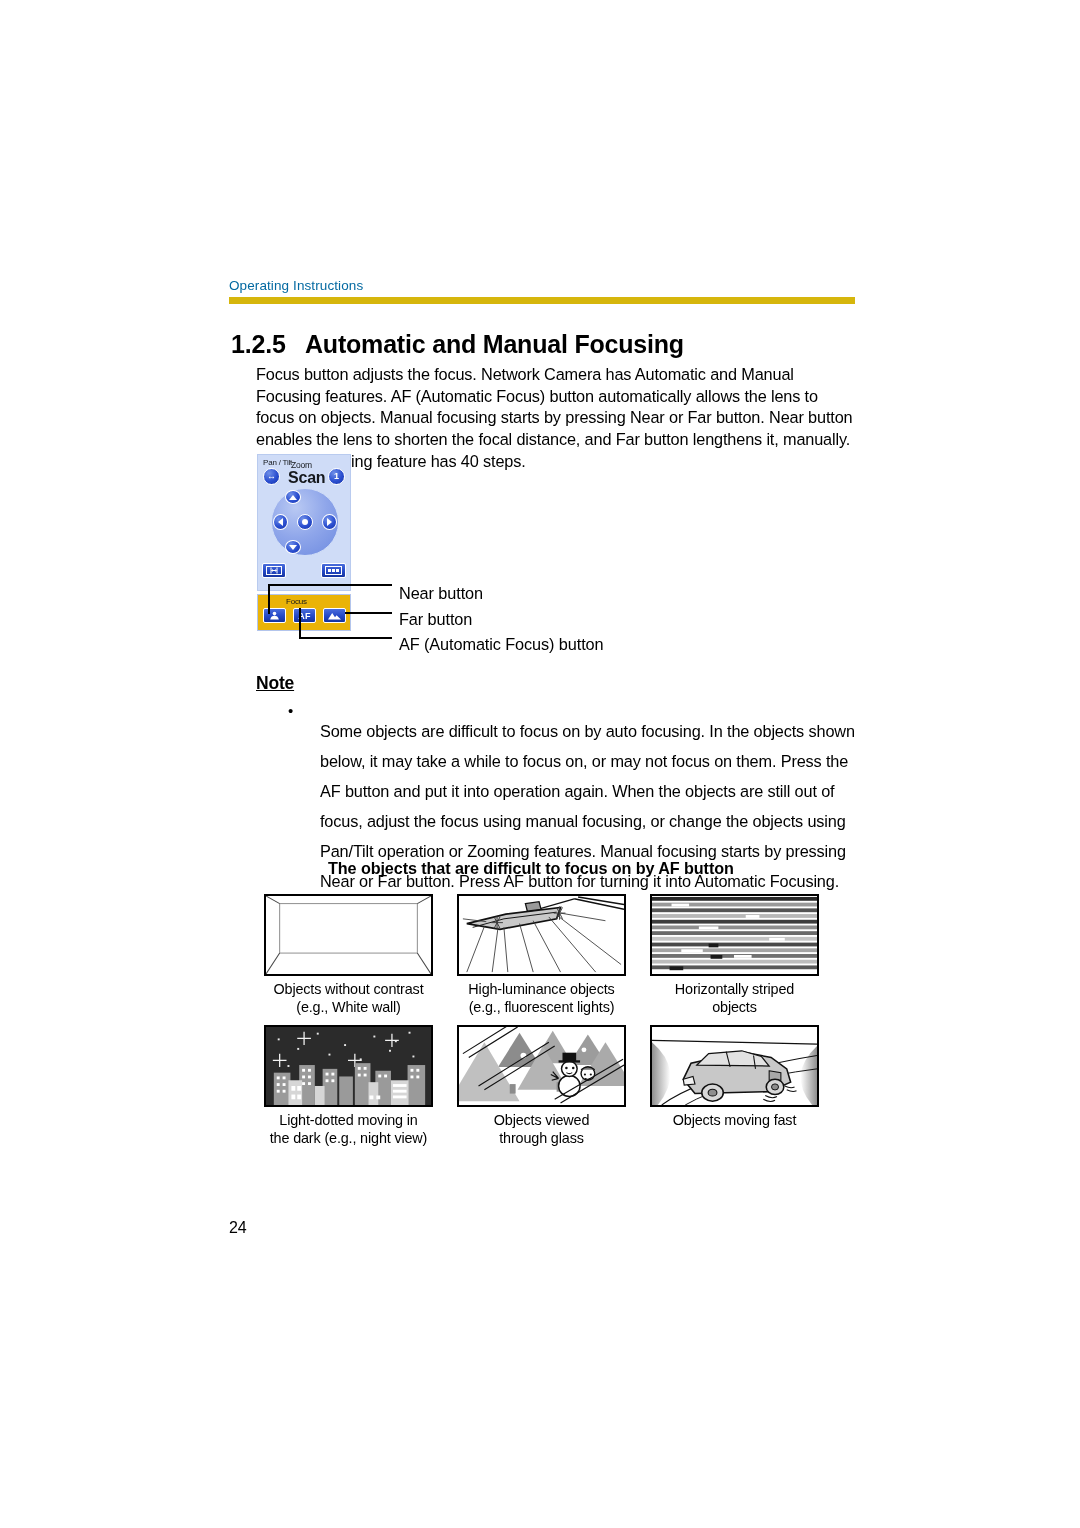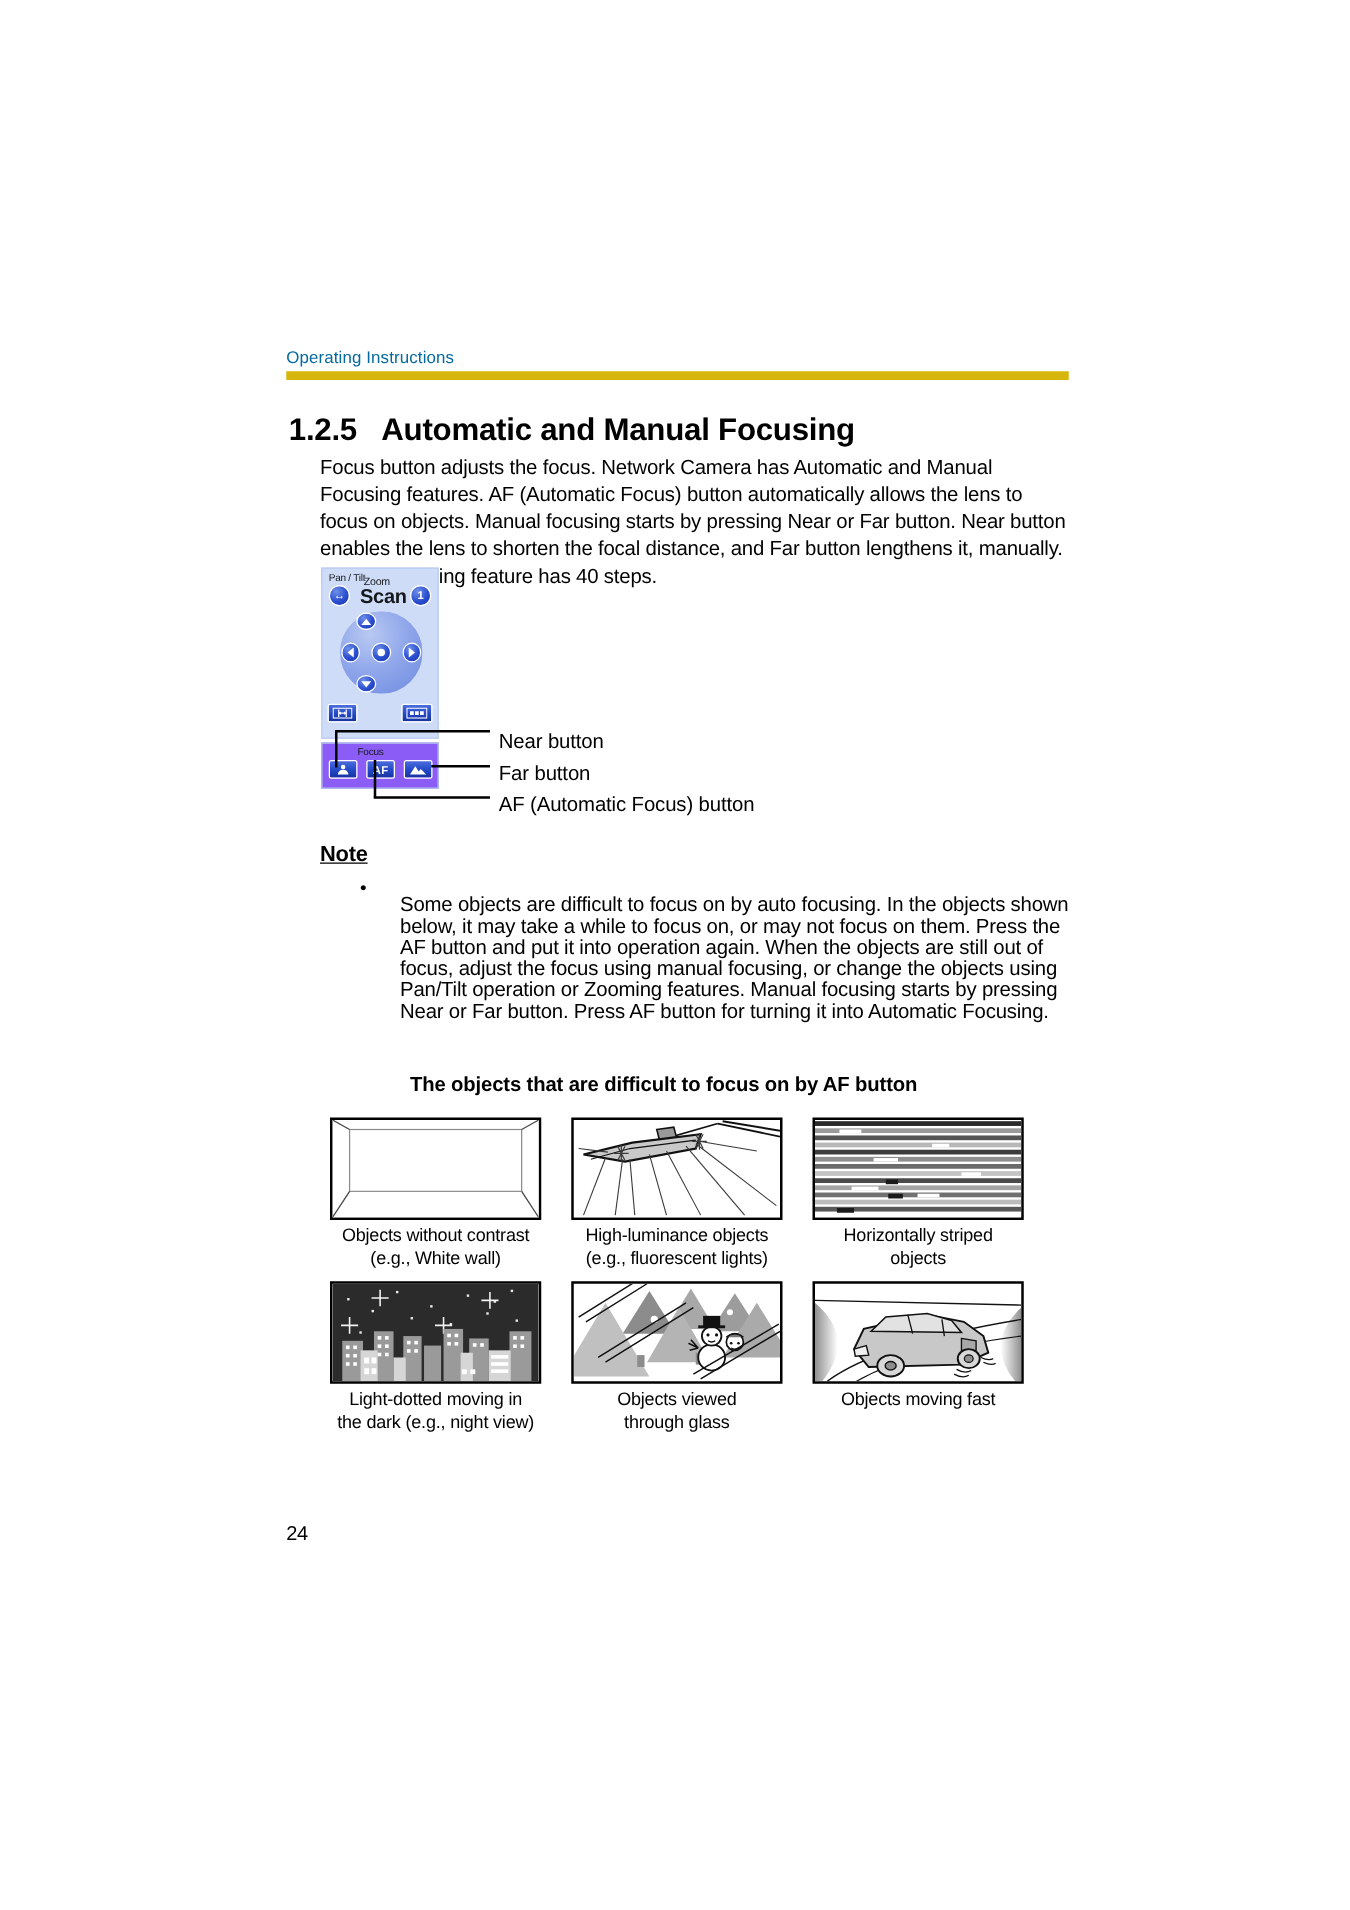--- a/index.html
+++ b/index.html
@@ -77,21 +77,21 @@
     height: 137px;
     background: #cfdcf7;
     border: 1px solid #b9cbef;
     box-sizing: border-box;
   }
   #panel-focus {
     position: absolute;
     left: 0; top: 140px;
     width: 94px;
     height: 37px;
-    background: #8b5cf6;
+    background: #eab308;
     border: 1px solid #b3c5ec;
     box-sizing: border-box;
   }
   .panel-label {
     position: absolute;
     font-size: 8px;
     color: #15181c;
     letter-spacing: -0.2px;
     white-space: nowrap;
   }
@@ -192,21 +192,21 @@
     top: 702px;
     font-size: 15px;
     line-height: 18px;
   }
   #note-text {
     position: absolute;
     left: 320px;
     top: 700px;
     width: 540px;
     font-size: 16.3px;
-    line-height: 17px;
+    line-height: 30px;
     letter-spacing: -0.15px;
   }
   #objects-subheading {
     position: absolute;
     left: 328px;
     top: 859px;
     font-size: 16.2px;
     font-weight: bold;
     letter-spacing: -0.1px;
     white-space: nowrap;

